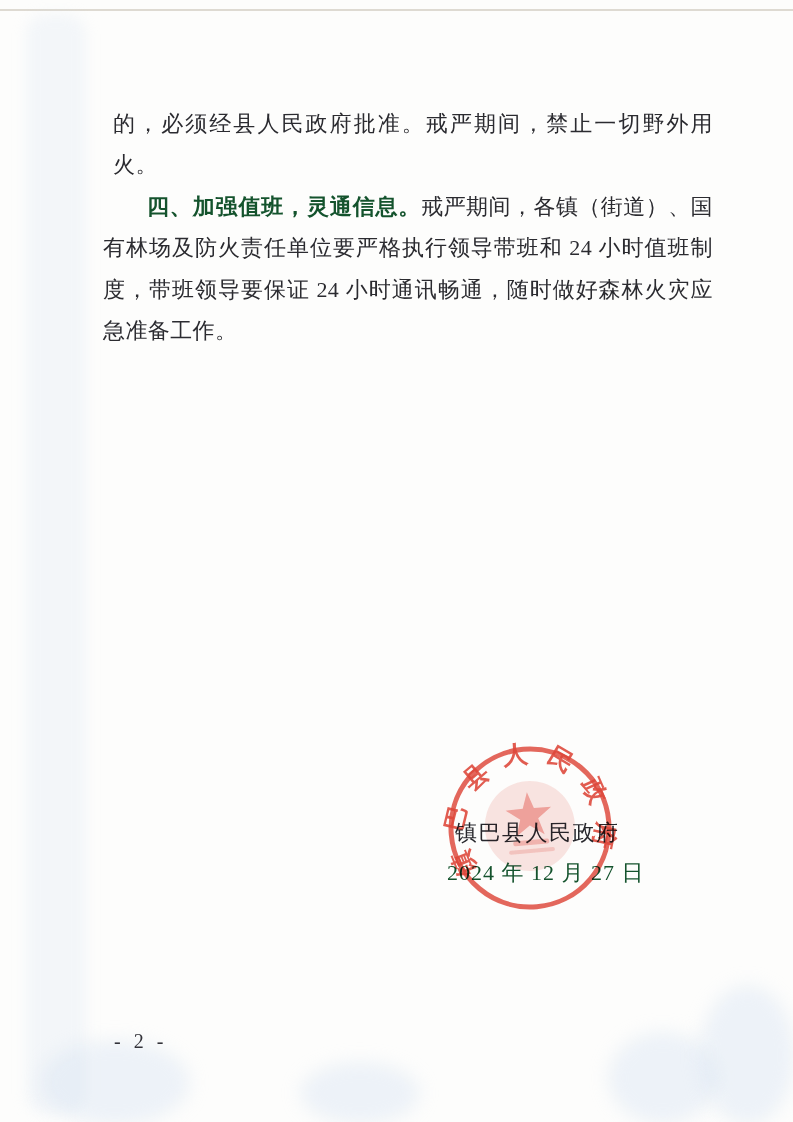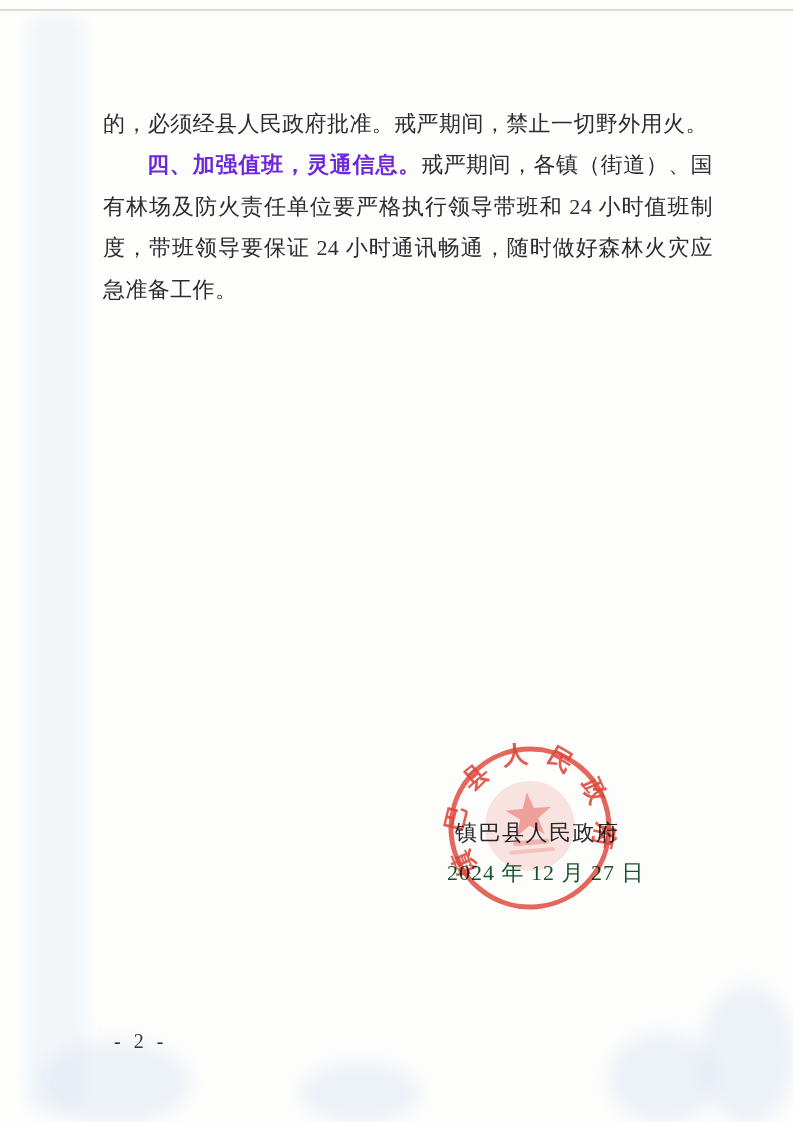--- a/index.html
+++ b/index.html
@@ -24,24 +24,24 @@
   .smudge-band {
     position: absolute; left: 26px; top: 14px; width: 60px; height: 1100px;
     background: rgba(208,224,240,0.22); filter: blur(7px); border-radius: 20px;
   }
   .text-block {
     position: absolute; left: 103px; top: 103px; width: 610px;
     font-size: 22px; line-height: 41.4px; letter-spacing: 0.4px;
     text-align: justify;
   }
   .para { text-indent: 2em; }
-  .para.continuation { text-indent: 0; }
+  .para.continuation { text-indent: 0; margin-left: 10px; }
   .lead {
     font-family: "DejaVu Sans", "Liberation Sans", sans-serif;
-    font-weight: 700; color: #6d28d9; letter-spacing: 0.8px;
+    font-weight: 700; color: #14532d; letter-spacing: 0.8px;
   }
   .signature-name {
     position: absolute; left: 455px; top: 818px;
     font-size: 22px; letter-spacing: 1.5px; color: #27272c; z-index: 2;
   }
   .signature-date {
     position: absolute; left: 447px; top: 858px;
     font-size: 22px; letter-spacing: 1px; color: #14532d; z-index: 2;
   }
   .seal {

